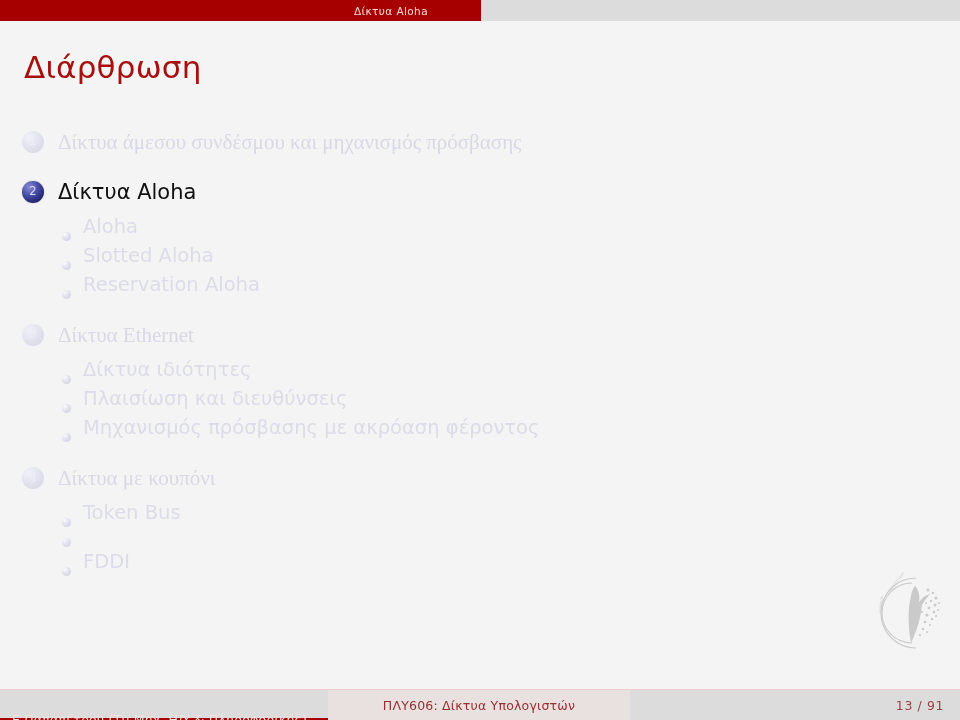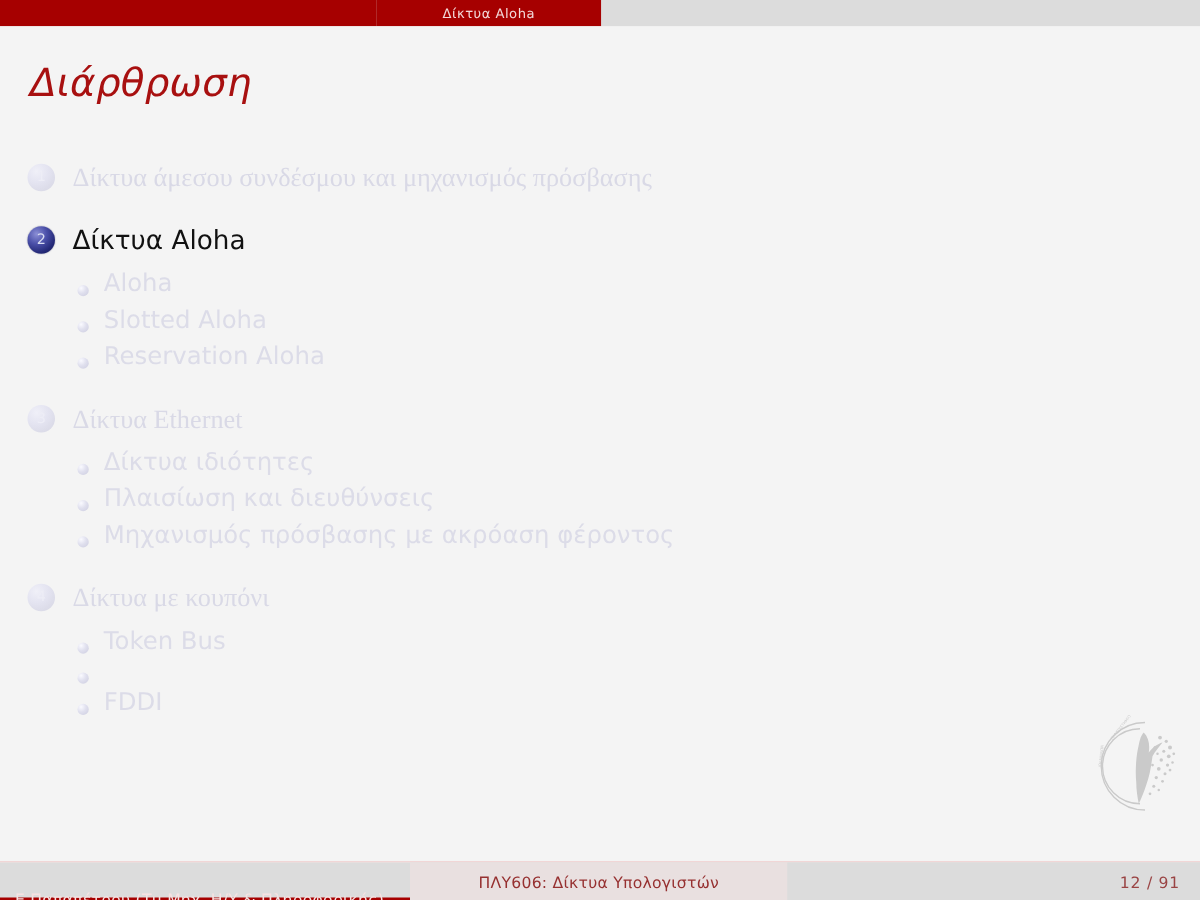--- a/index.html
+++ b/index.html
@@ -61,21 +61,20 @@
 
   .frametitle {
     position: absolute;
     left: 24px;
     top: 28px;
     color: #a81010;
     font-size: 31px;
     font-weight: normal;
     letter-spacing: 0.2px;
     white-space: nowrap;
-    font-style: italic;
   }
 
   .toc {
     position: absolute;
     left: 0;
     top: 108px;
     width: 880px;
   }
 
   
@@ -112,21 +111,21 @@
     line-height: 26px;
     margin-left: 14px;
     white-space: nowrap;
   }
   .sec-label.on  { color: #111111; }
   .sec-label.off { color: #d9d9e6; font-family: Liberation Serif, serif; }
 
   
   .toc-sub {
     display: flex;
-    align-items: center;
+    align-items: flex-end;
     margin-left: 62px;
     margin-bottom: 1px;
   }
   .toc-sub .dot {
     flex: 0 0 auto;
     width: 9px;
     height: 9px;
     border-radius: 50%;
     margin-top: 10px;
     background: radial-gradient(circle at 32% 28%, #fafaff 0%, #e0e0ee 45%, #ccccdf 100%);
@@ -326,14 +325,14 @@
       </g>
     </svg>
   </div>
 
 </div>
 
 <div class="foot-sep"></div>
 <div class="footline">
   <div class="foot-author">Ε.Παπαπέτρου (Τμ.Μηχ. Η/Υ &amp; Πληροφορικής)</div>
   <div class="foot-title">ΠΛΥ606: Δίκτυα Υπολογιστών</div>
-  <div class="foot-page">12 / 91</div>
+  <div class="foot-page">13 / 91</div>
 </div>
 
 </body></html>

